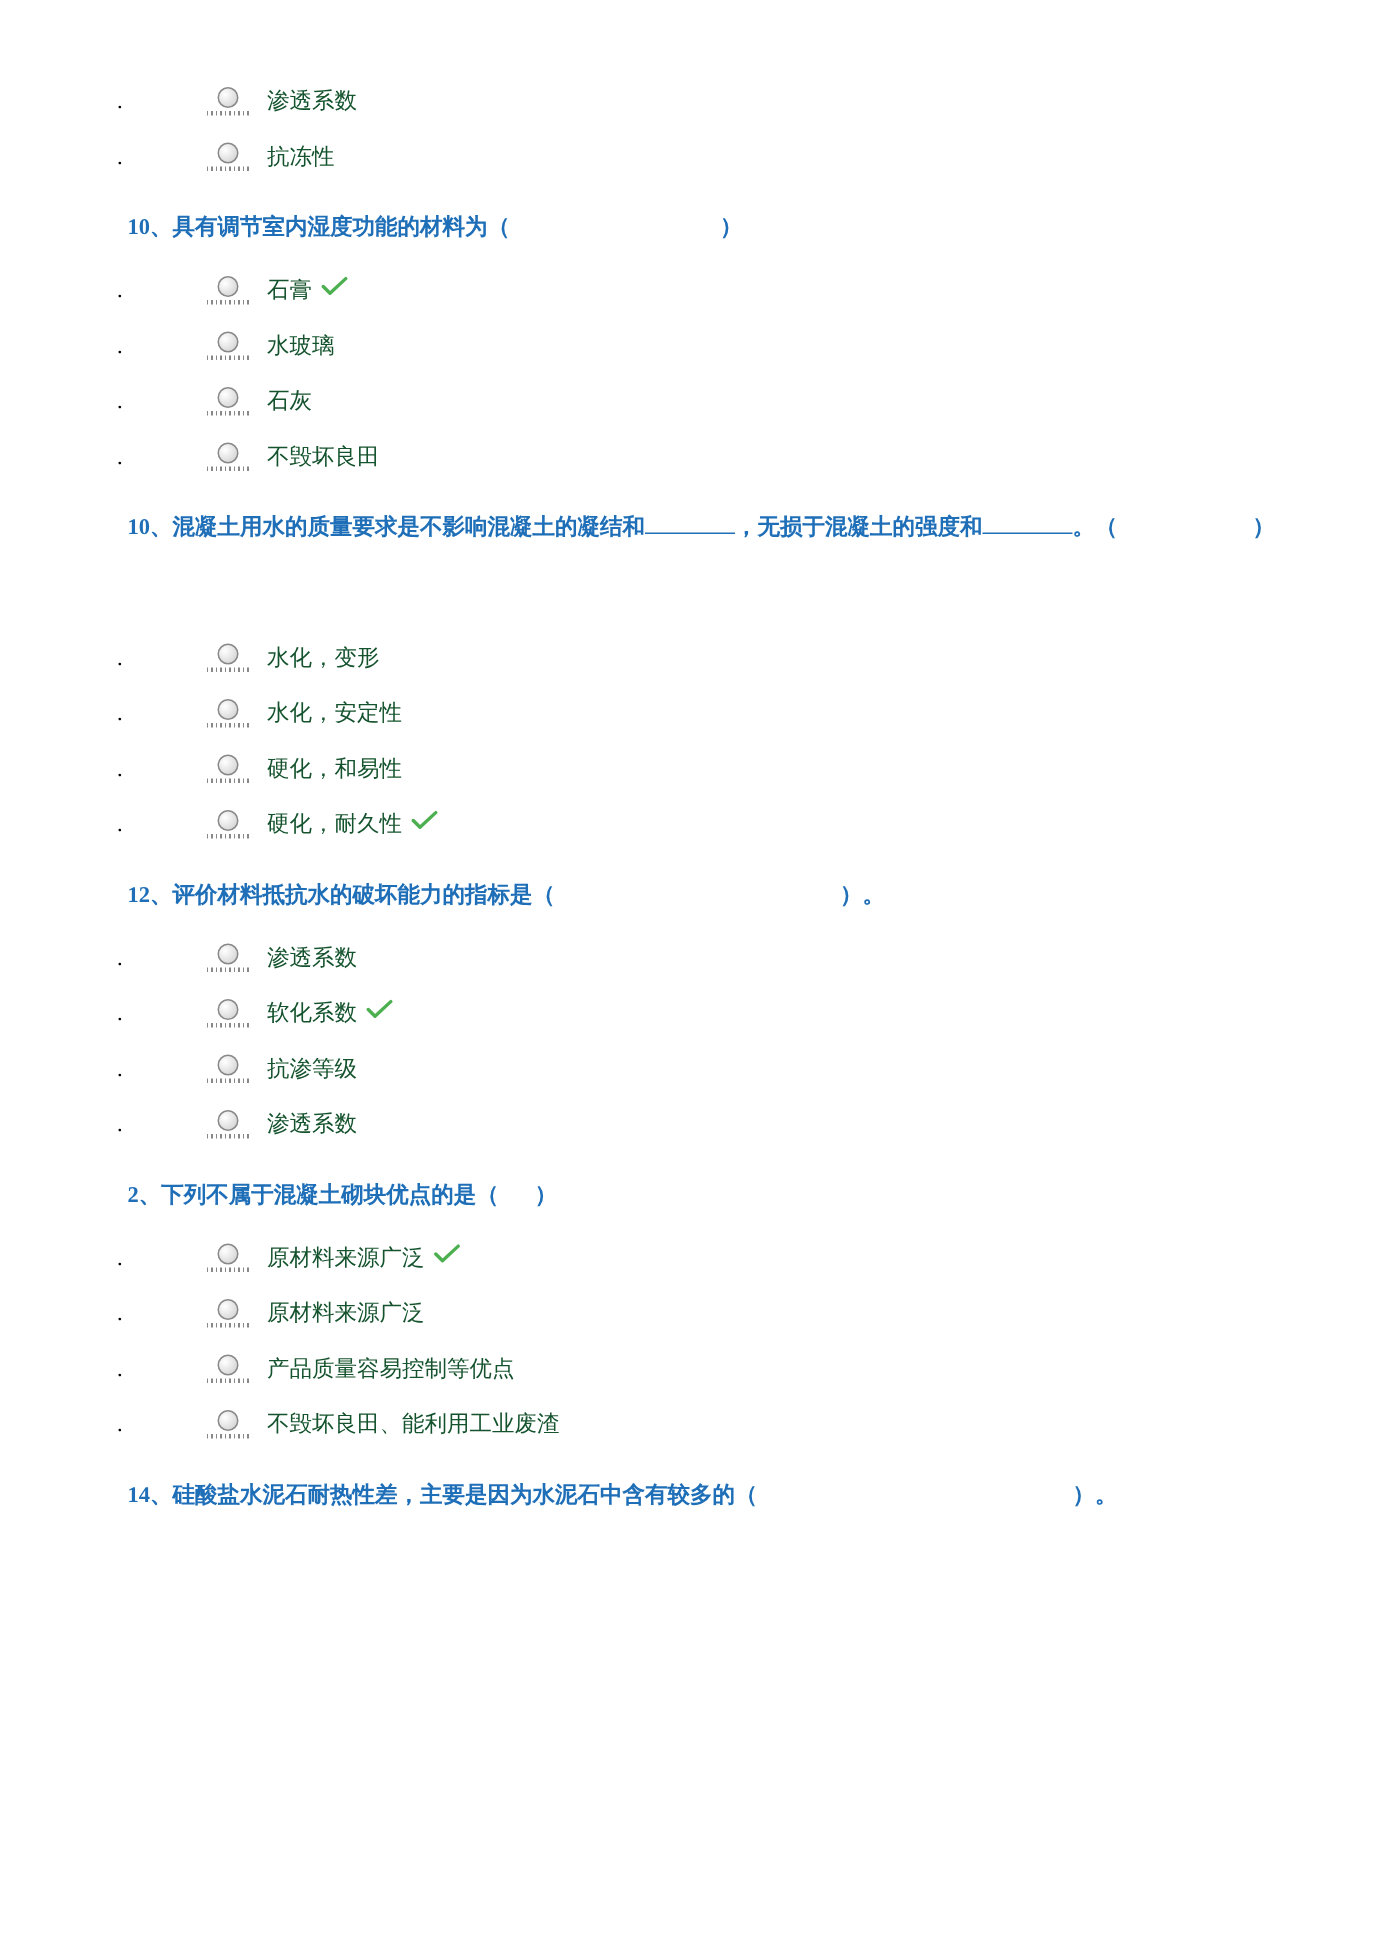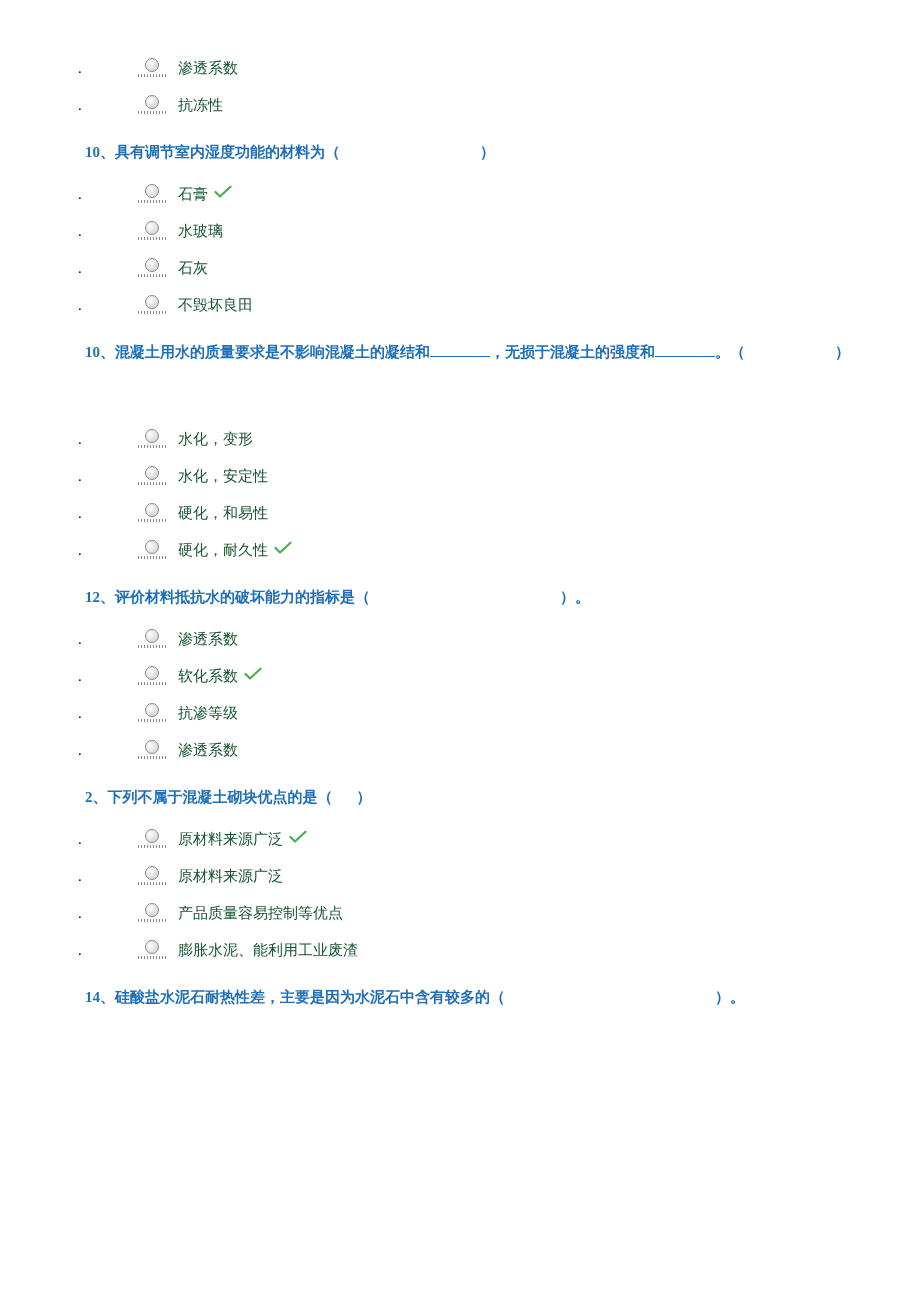--- a/index.html
+++ b/index.html
@@ -248,19 +248,19 @@
         <span class="dotted-underline"></span>
       </span>
     <span class="opt-text">产品质量容易控制等优点</span>
   </div>
   <div class="option-row">
     <span class="bullet">.</span>
     <span class="radio-box">
         <span class="radio-circle"></span>
         <span class="dotted-underline"></span>
       </span>
-    <span class="opt-text">膨胀水泥、能利用工业废渣</span>
+    <span class="opt-text">不毁坏良田、能利用工业废渣</span>
   </div>
 </div>
 
 <div class="question">
   <span>14、硅酸盐水泥石耐热性差，主要是因为水泥石中含有较多的（</span><span style="display:inline-block;width:210px;"></span><span>）。</span>
 </div>
 
 </body></html>

